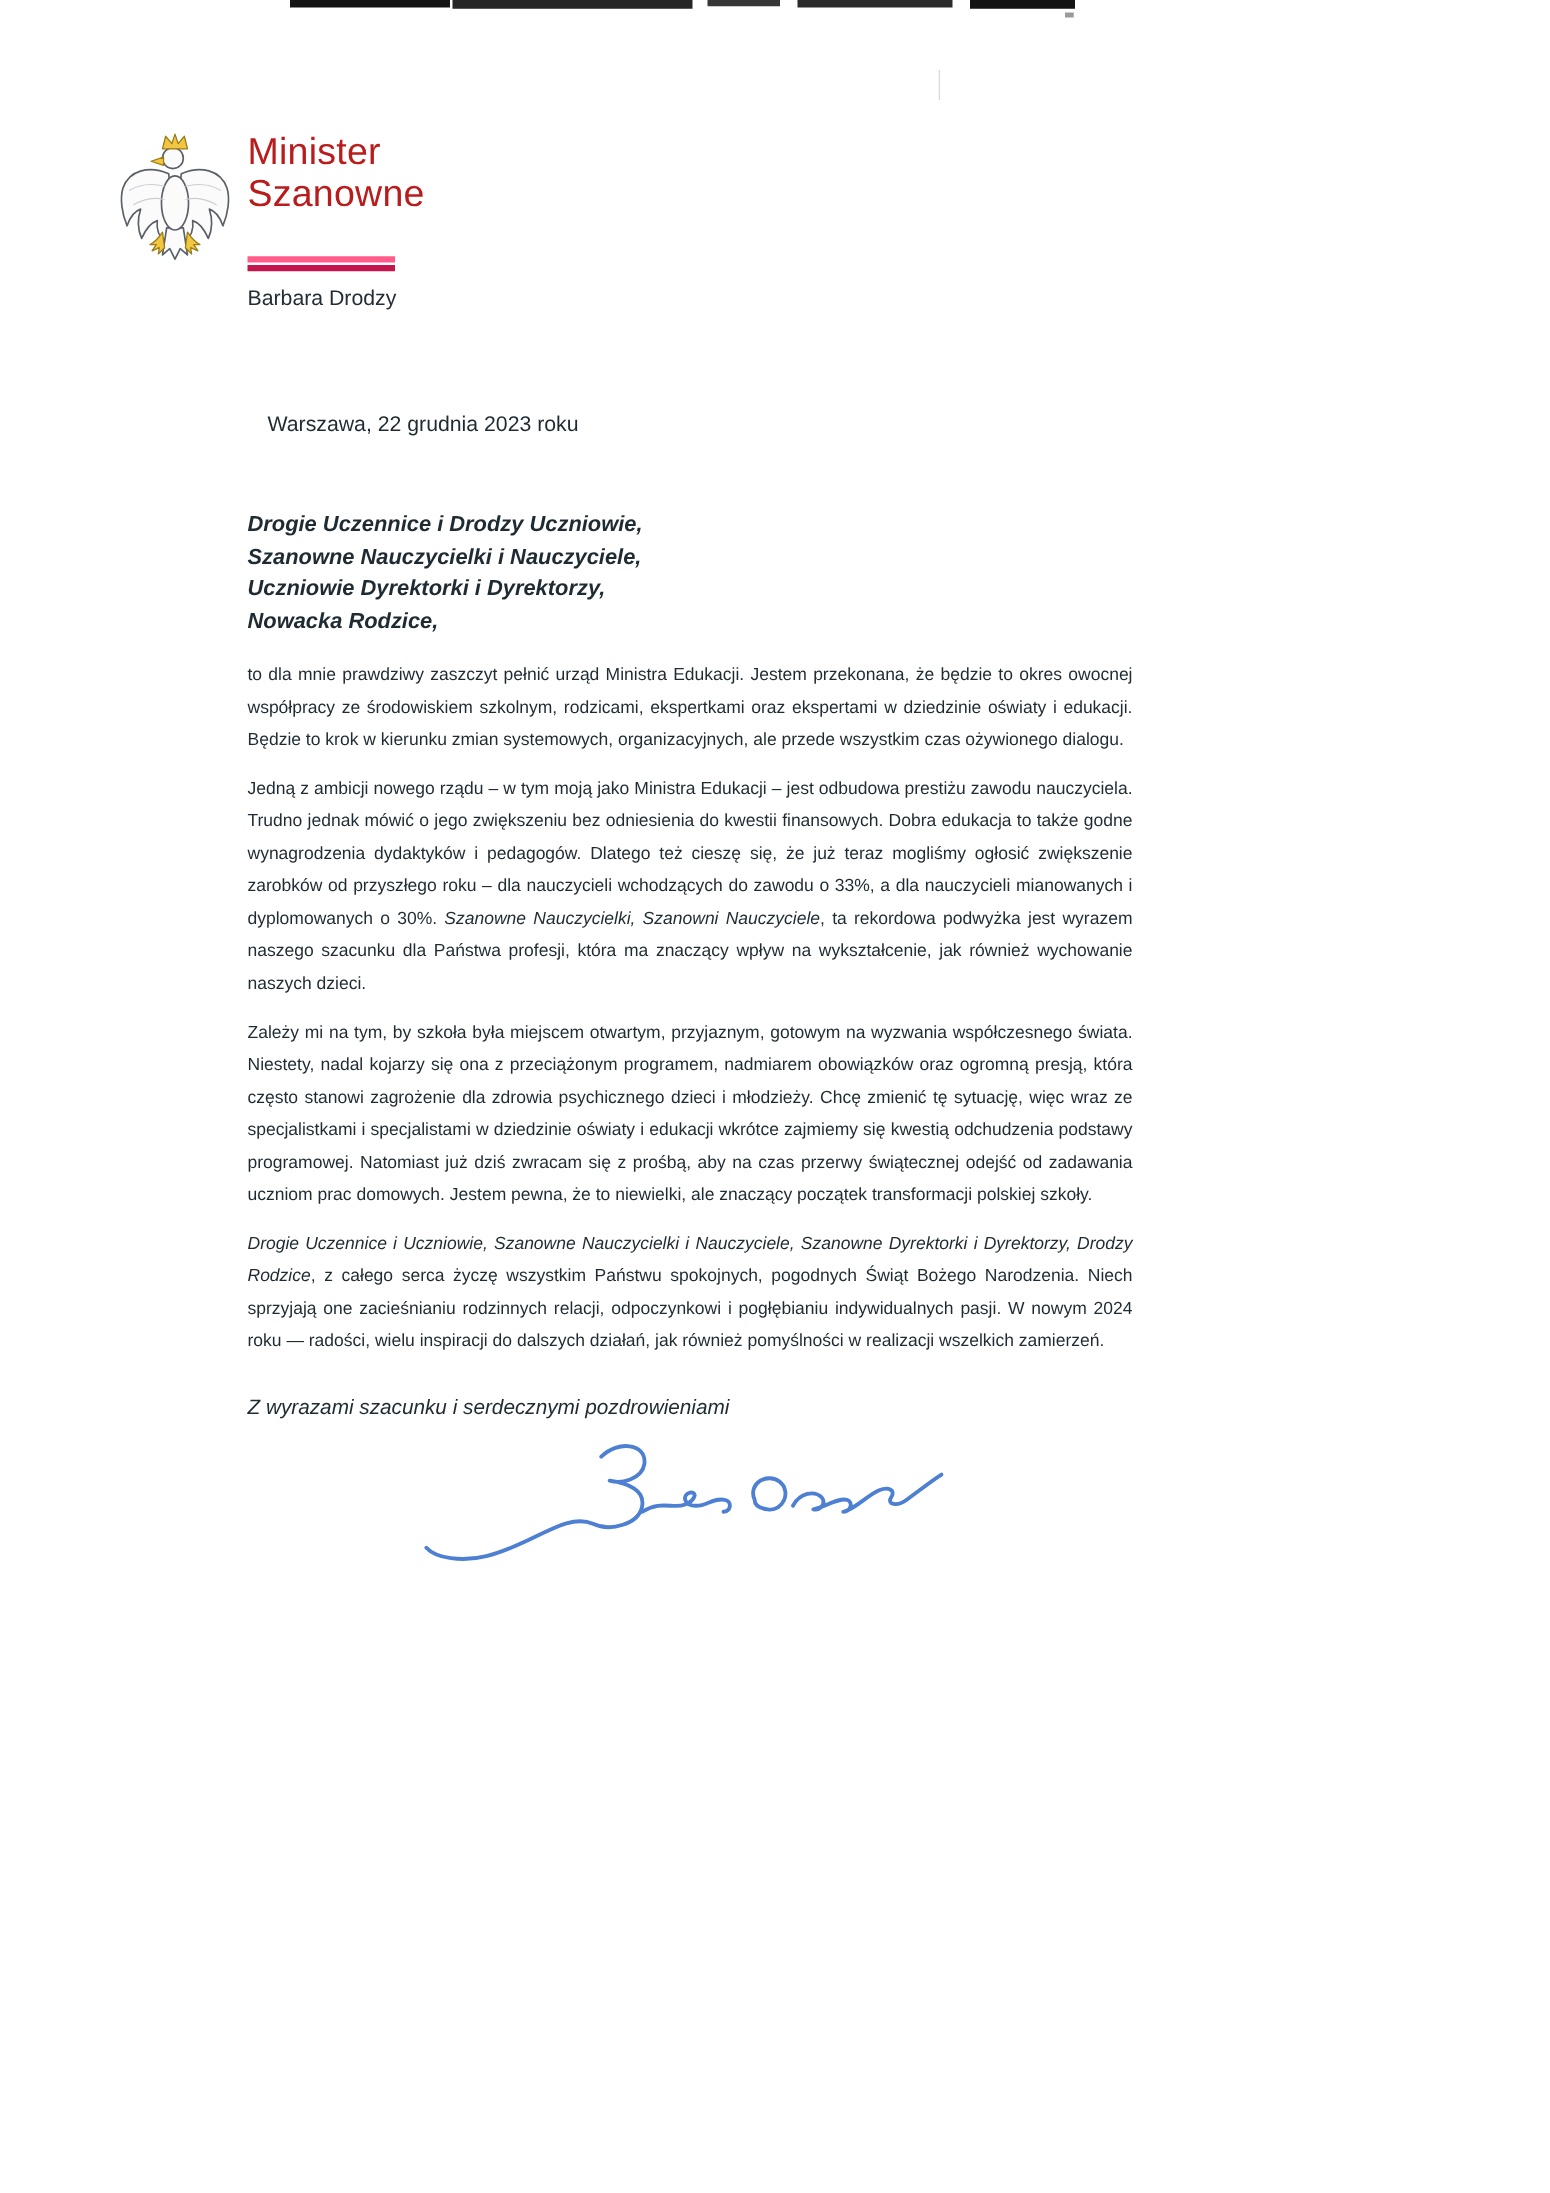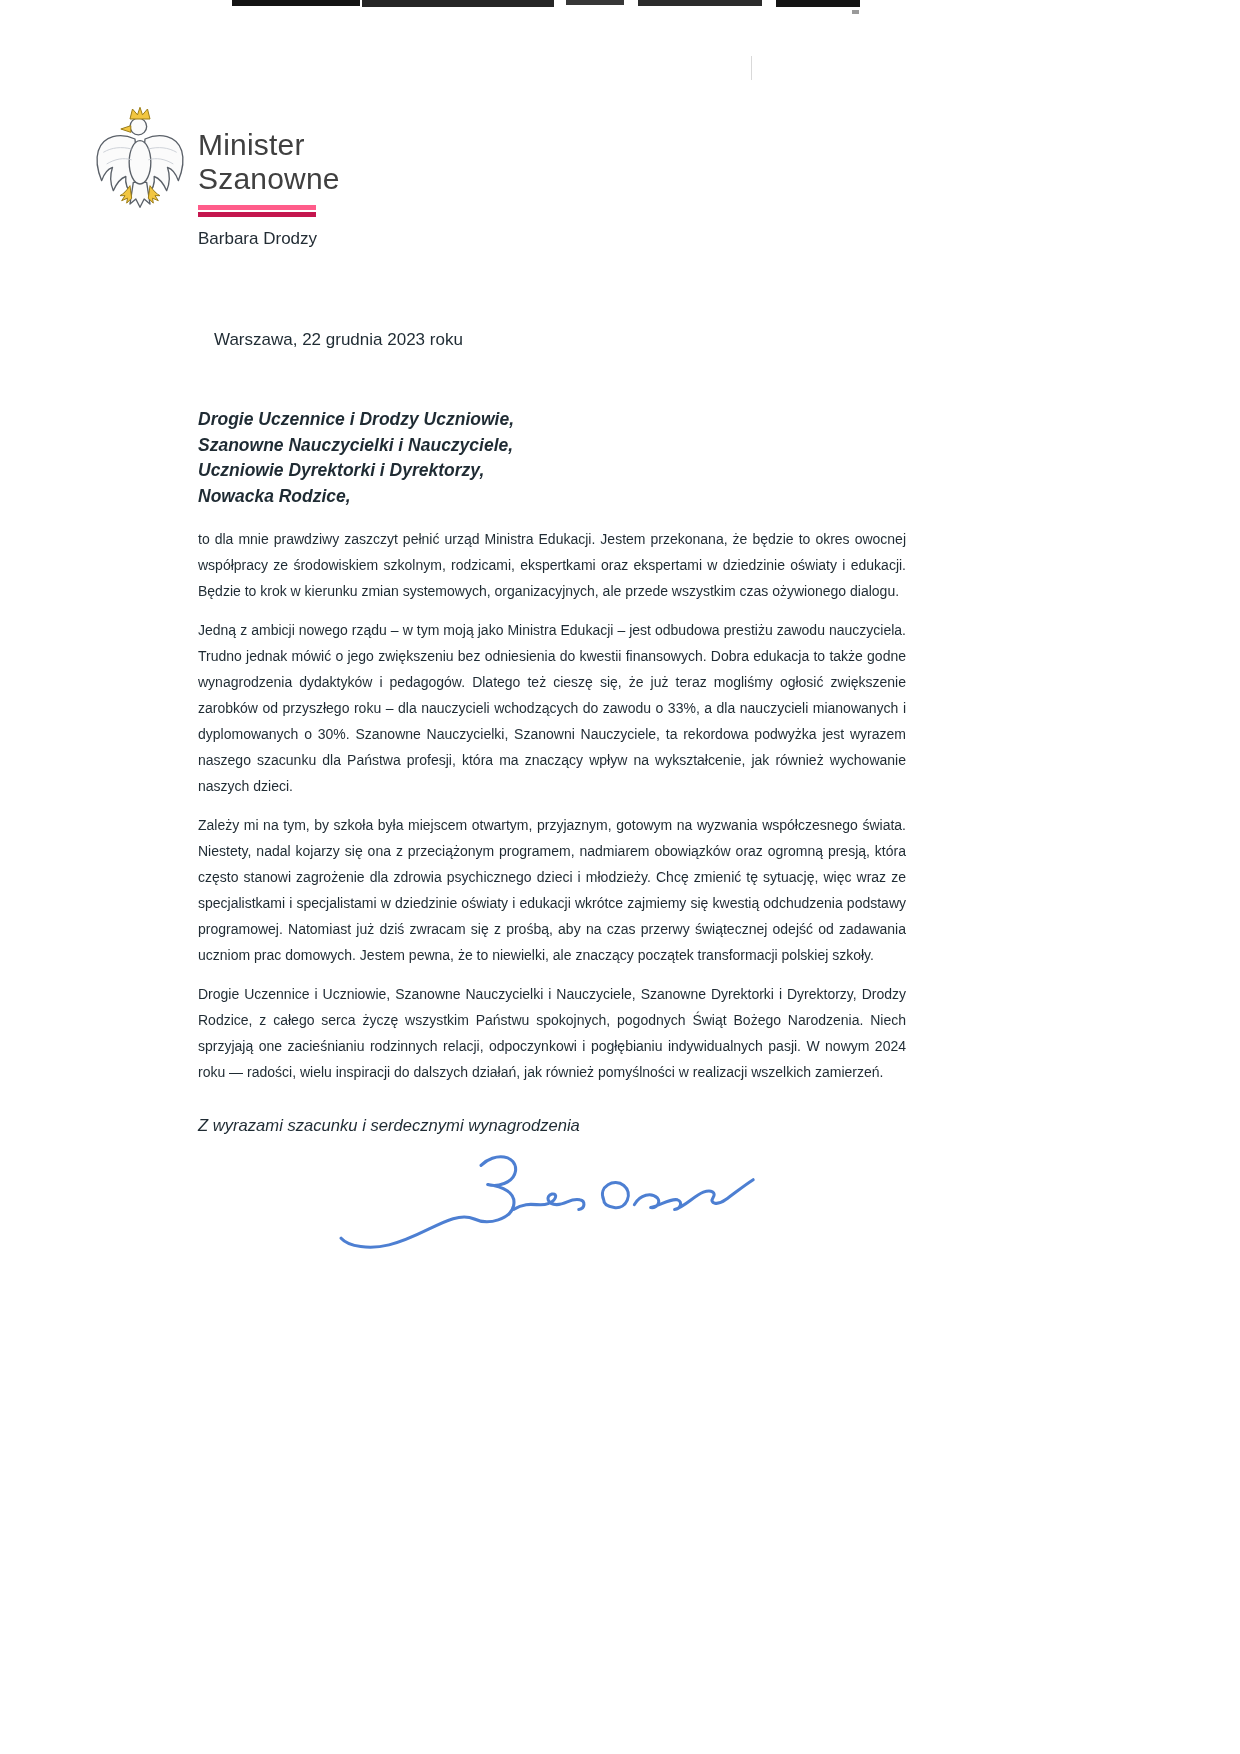--- a/index.html
+++ b/index.html
@@ -20,34 +20,34 @@
   .a1 { left:232px; top:0; width:128px; height:6px; }
   .a2 { left:362px; top:0; width:192px; height:7px; opacity:.92; }
   .a3 { left:566px; top:0; width:58px; height:5px; opacity:.85; }
   .a4 { left:638px; top:0; width:124px; height:6px; opacity:.9; }
   .a5 { left:776px; top:0; width:84px; height:7px; }
   .a6 { left:852px; top:10px; width:7px; height:4px; background:#9a9a9a; }
   .a7 { left:751px; top:56px; width:1px; height:24px; background:#d9d9d9; }
 
   
   .eagle { position:absolute; left:90px; top:104px; width:100px; height:114px; }
-  .ministry-title { position:absolute; left:198px; top:128px; font-size:30px; line-height:34px; font-weight:500; color:#404040; letter-spacing:.2px; }
+  .ministry-title { position:absolute; left:198px; top:105px; font-size:30px; line-height:34px; font-weight:500; color:#b91c1c; letter-spacing:.2px; }
   .accent-bars { position:absolute; left:198px; top:205px; width:118px; }
   .accent-bars .bar { height:5px; }
   .bar-pink { background: var(--accent-pink, #ff5c8a); margin-bottom:2px; }
   .bar-crimson { background: var(--accent-crimson, #c4164e); }
   .signatory { position:absolute; left:198px; top:229px; font-size:17px; color:#232d35; }
 
   
   .letter { position:absolute; left:198px; top:314px; width:708px; }
   .dateline { margin:16px; font-size:17px; }
   .salutation { margin-top:57px; font-size:17.5px; line-height:25.5px; font-weight:700; font-style:italic; }
   .body-text { margin-top:17px; }
   .body-text p { margin:0 0 13px 0; font-size:14px; line-height:26px; text-align:justify; }
-  .body-text .it { }
+  .body-text .it { font-style: italic; }
   .closing { margin:31px 0 0 0; font-size:16.6px; font-style:italic; }
   .signature { position:relative; margin:14px 0 0 130px; width:445px; height:115px; }
   .signature svg { width:100%; height:100%; }
 </style>
 </head>
 <body>
 
 <div class="page">
 
   <div class="artifact a1"></div>
@@ -108,21 +108,21 @@
         <div>Nowacka Rodzice,</div>
       </div>
 
     <div class="body-text">
         <p><span>to dla mnie prawdziwy zaszczyt pełnić urząd Ministra Edukacji. Jestem przekonana, że będzie to okres owocnej współpracy ze środowiskiem szkolnym, rodzicami, ekspertkami oraz ekspertami w dziedzinie oświaty i edukacji. Będzie to krok w kierunku zmian systemowych, organizacyjnych, ale przede wszystkim czas ożywionego dialogu.</span></p>
         <p><span>Jedną z ambicji nowego rządu – w tym moją jako Ministra Edukacji – jest odbudowa prestiżu zawodu nauczyciela. Trudno jednak mówić o jego zwiększeniu bez odniesienia do kwestii finansowych. Dobra edukacja to także godne wynagrodzenia dydaktyków i pedagogów. Dlatego też cieszę się, że już teraz mogliśmy ogłosić zwiększenie zarobków od przyszłego roku – dla nauczycieli wchodzących do zawodu o 33%, a dla nauczycieli mianowanych i dyplomowanych o 30%. </span><span class="it">Szanowne Nauczycielki, Szanowni Nauczyciele</span><span>, ta rekordowa podwyżka jest wyrazem naszego szacunku dla Państwa profesji, która ma znaczący wpływ na wykształcenie, jak również wychowanie naszych dzieci.</span></p>
         <p><span>Zależy mi na tym, by szkoła była miejscem otwartym, przyjaznym, gotowym na wyzwania współczesnego świata. Niestety, nadal kojarzy się ona z przeciążonym programem, nadmiarem obowiązków oraz ogromną presją, która często stanowi zagrożenie dla zdrowia psychicznego dzieci i młodzieży. Chcę zmienić tę sytuację, więc wraz ze specjalistkami i specjalistami w dziedzinie oświaty i edukacji wkrótce zajmiemy się kwestią odchudzenia podstawy programowej. Natomiast już dziś zwracam się z prośbą, aby na czas przerwy świątecznej odejść od zadawania uczniom prac domowych. Jestem pewna, że to niewielki, ale znaczący początek transformacji polskiej szkoły.</span></p>
         <p><span class="it">Drogie Uczennice i Uczniowie, Szanowne Nauczycielki i Nauczyciele, Szanowne Dyrektorki i Dyrektorzy, Drodzy Rodzice</span><span>, z całego serca życzę wszystkim Państwu spokojnych, pogodnych Świąt Bożego Narodzenia. Niech sprzyjają one zacieśnianiu rodzinnych relacji, odpoczynkowi i pogłębianiu indywidualnych pasji. W nowym 2024 roku — radości, wielu inspiracji do dalszych działań, jak również pomyślności w realizacji wszelkich zamierzeń.</span></p>
       </div>
 
-    <p class="closing">Z wyrazami szacunku i serdecznymi wynagrodzenia</p>
+    <p class="closing">Z wyrazami szacunku i serdecznymi pozdrowieniami</p>
 
     <div class="signature">
       <svg viewBox="0 0 445 120" xmlns="http://www.w3.org/2000/svg" fill="none" stroke="var(--signature-blue,#4d7fd2)" stroke-width="3.2" stroke-linecap="round" stroke-linejoin="round">
 
         <path d="M150 16 C164 2 188 5 186 22 C184 35 166 39 157 36 C172 38 187 44 184 58 C181 72 158 79 143 72 C120 62 92 90 54 99 C34 104 12 101 4 92"></path>
 
         <path d="M184 62 C200 52 210 60 220 56 C228 53 231 45 224 46 C217 48 219 57 229 57 C239 57 243 50 253 52 C259 53 259 61 252 62"></path>
 
         <path d="M278 52 C272 38 289 29 299 37 C309 45 302 62 289 60 C281 59 278 56 278 52"></path>
 

